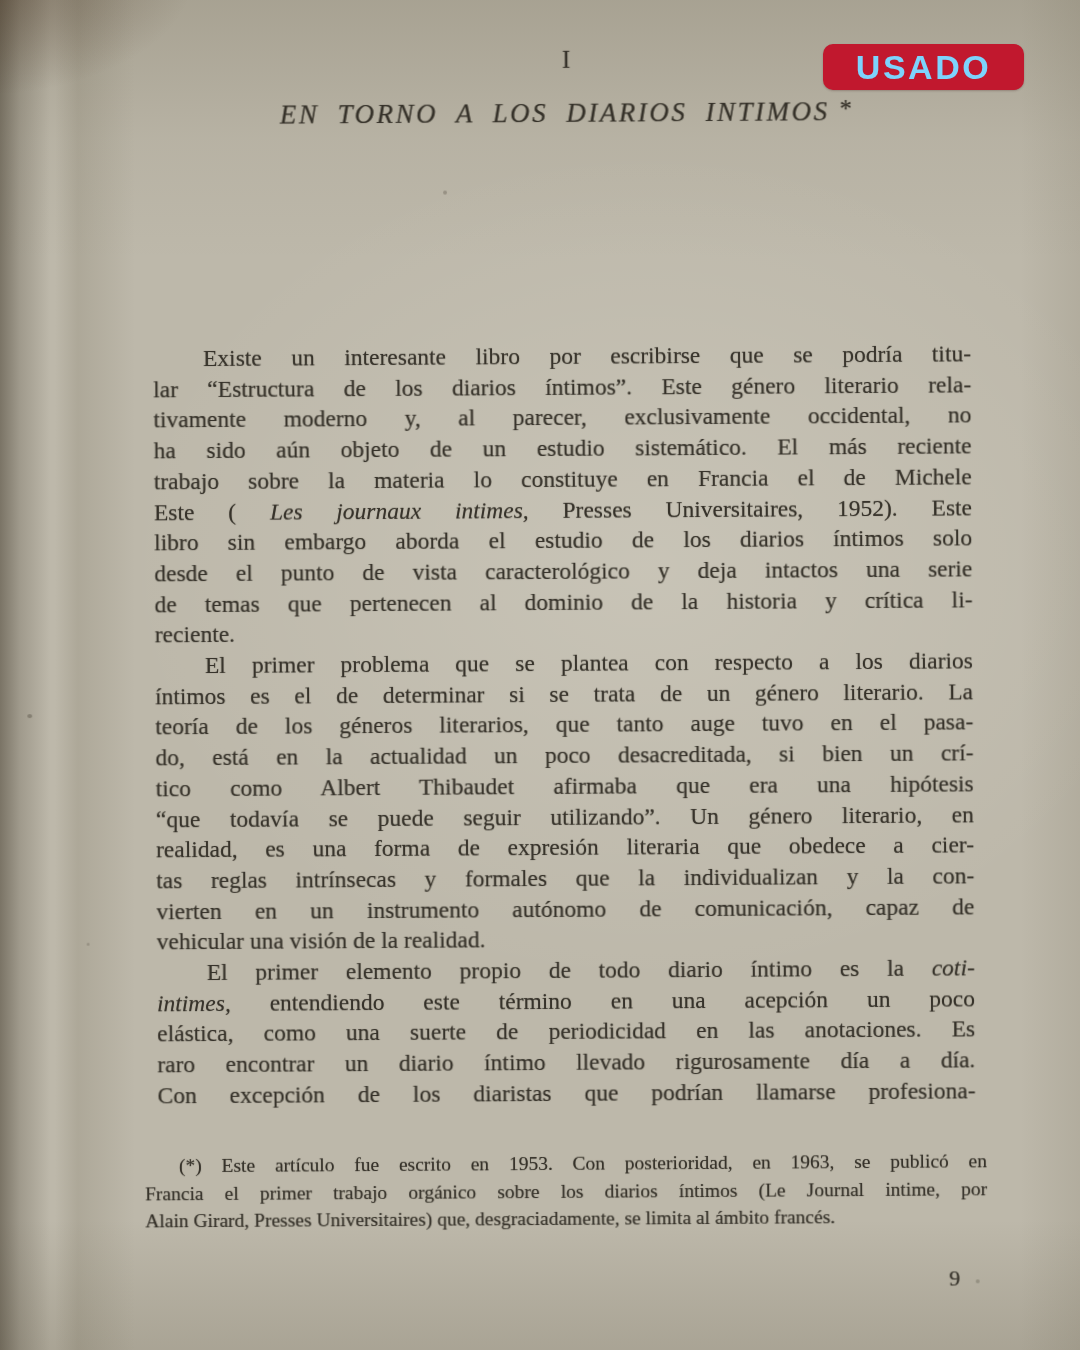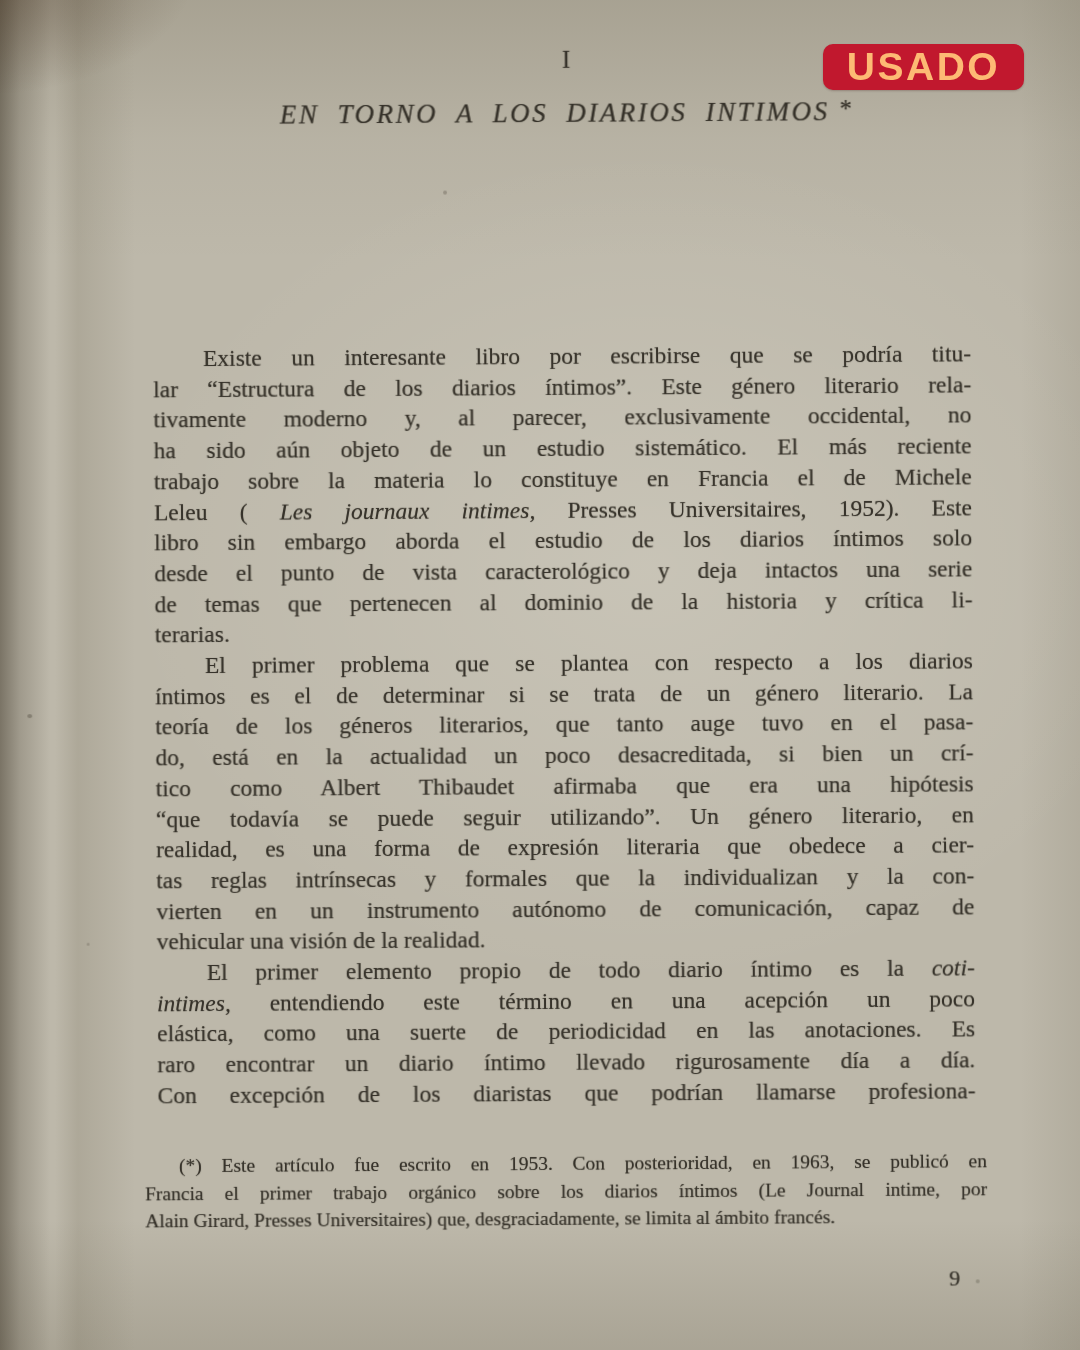--- a/index.html
+++ b/index.html
@@ -51,22 +51,22 @@
   .body .line.indent { padding-left: 50px; }
   .footnote .line.indent { padding-left: 34px; }
   .it { font-style: italic; }
   .pagenum {
     position: absolute; left: 936px; top: 1268px; width: 30px;
     text-align: center; font-size: 22px;
   }
   .badge {
     position: absolute; left: 823px; top: 44px; width: 201px; height: 46px;
     background: #c1182e; border-radius: 10px;
-    color: #fdba74; font-family: "Liberation Sans", "DejaVu Sans", sans-serif;
-    font-weight: bold; font-size: 39px; letter-spacing: 2.5px;
+    color: #7dd3fc; font-family: "Liberation Sans", "DejaVu Sans", sans-serif;
+    font-weight: bold; font-size: 34px; letter-spacing: 2.5px;
     display: flex; align-items: center; justify-content: center;
     box-shadow: 0 1px 2px rgba(60,20,20,0.25);
   }
   .speck { position: absolute; border-radius: 50%; background: rgba(58,52,40,0.55); }
   .speck.s1 { left: 446px; top: 190px; width: 4px; height: 4px; opacity: .5; }
   .speck.s2 { left: 27px;  top: 711px; width: 5px; height: 4px; opacity: .6; }
   .speck.s3 { left: 972px; top: 1282px; width: 4px; height: 4px; opacity: .45; }
   .speck.s4 { left: 85px;  top: 940px; width: 3px; height: 3px; opacity: .4; }
 </style>
 </head>
@@ -75,25 +75,25 @@
 <div class="photo">
   <div class="layer">
     <div class="numeral">I</div>
     <div class="title"><span>EN TORNO A LOS DIARIOS INTIMOS</span><span class="ast">*</span></div>
     <div class="body">
         <div class="line indent"><span>Existe un interesante libro por escribirse que se podría titu-</span></div>
         <div class="line"><span>lar “Estructura de los diarios íntimos”. Este género literario rela-</span></div>
         <div class="line"><span>tivamente moderno y, al parecer, exclusivamente occidental, no</span></div>
         <div class="line"><span>ha sido aún objeto de un estudio sistemático. El más reciente</span></div>
         <div class="line"><span>trabajo sobre la materia lo constituye en Francia el de Michele</span></div>
-        <div class="line"><span>Leleu ( </span><span class="it">Les journaux intimes,</span><span> Presses Universitaires, 1952). Este</span></div>
+        <div class="line"><span>Este ( </span><span class="it">Les journaux intimes,</span><span> Presses Universitaires, 1952). Este</span></div>
         <div class="line"><span>libro sin embargo aborda el estudio de los diarios íntimos solo</span></div>
         <div class="line"><span>desde el punto de vista caracterológico y deja intactos una serie</span></div>
         <div class="line"><span>de temas que pertenecen al dominio de la historia y crítica li-</span></div>
-        <div class="line last"><span>terarias.</span></div>
+        <div class="line last"><span>reciente.</span></div>
         <div class="line indent"><span>El primer problema que se plantea con respecto a los diarios</span></div>
         <div class="line"><span>íntimos es el de determinar si se trata de un género literario. La</span></div>
         <div class="line"><span>teoría de los géneros literarios, que tanto auge tuvo en el pasa-</span></div>
         <div class="line"><span>do, está en la actualidad un poco desacreditada, si bien un crí-</span></div>
         <div class="line"><span>tico como Albert Thibaudet afirmaba que era una hipótesis</span></div>
         <div class="line"><span>“que todavía se puede seguir utilizando”. Un género literario, en</span></div>
         <div class="line"><span>realidad, es una forma de expresión literaria que obedece a cier-</span></div>
         <div class="line"><span>tas reglas intrínsecas y formales que la individualizan y la con-</span></div>
         <div class="line"><span>vierten en un instrumento autónomo de comunicación, capaz de</span></div>
         <div class="line last"><span>vehicular una visión de la realidad.</span></div>

